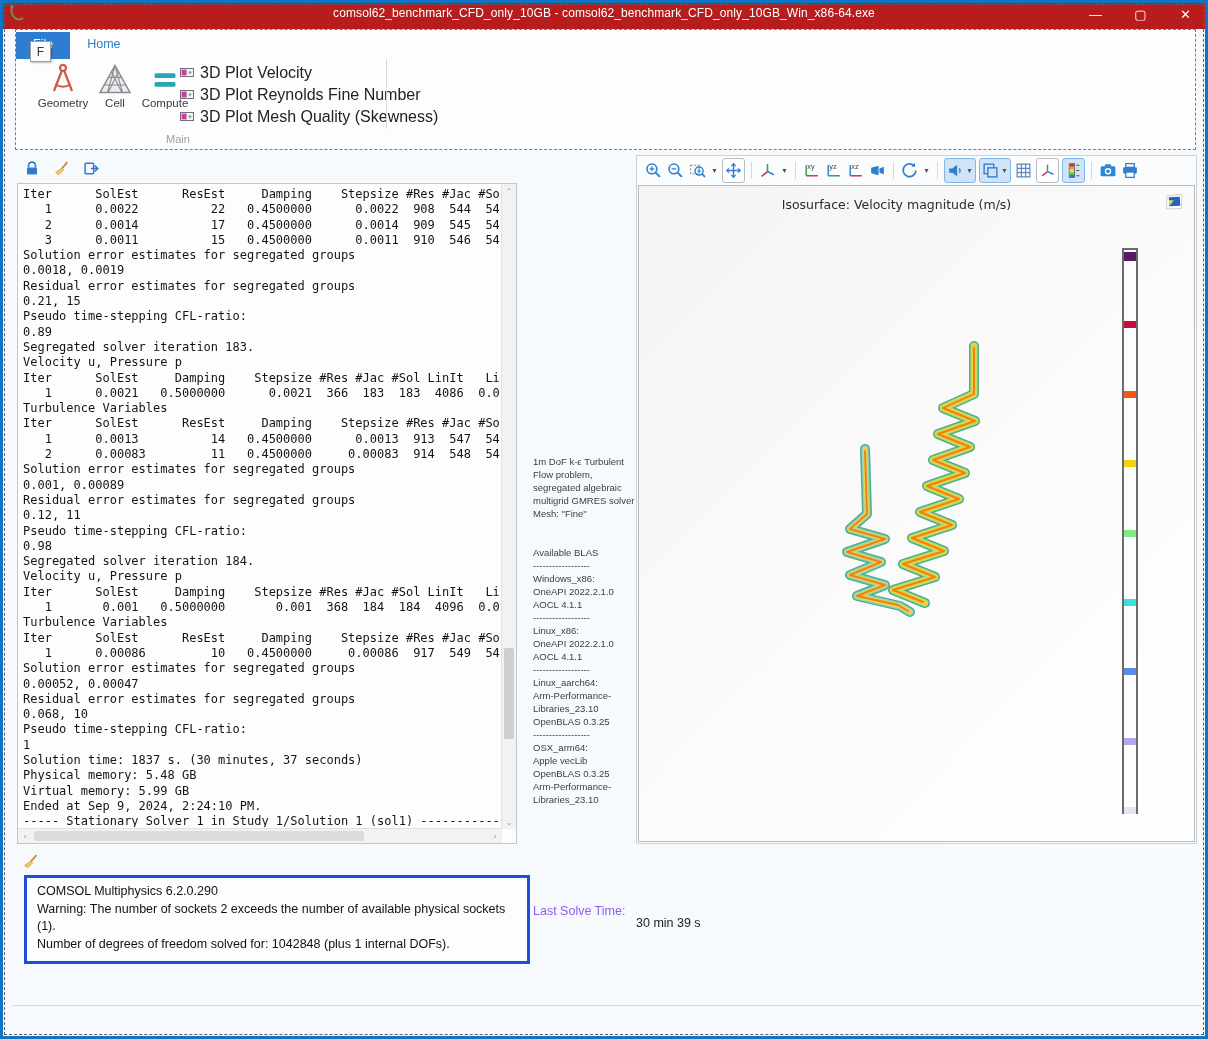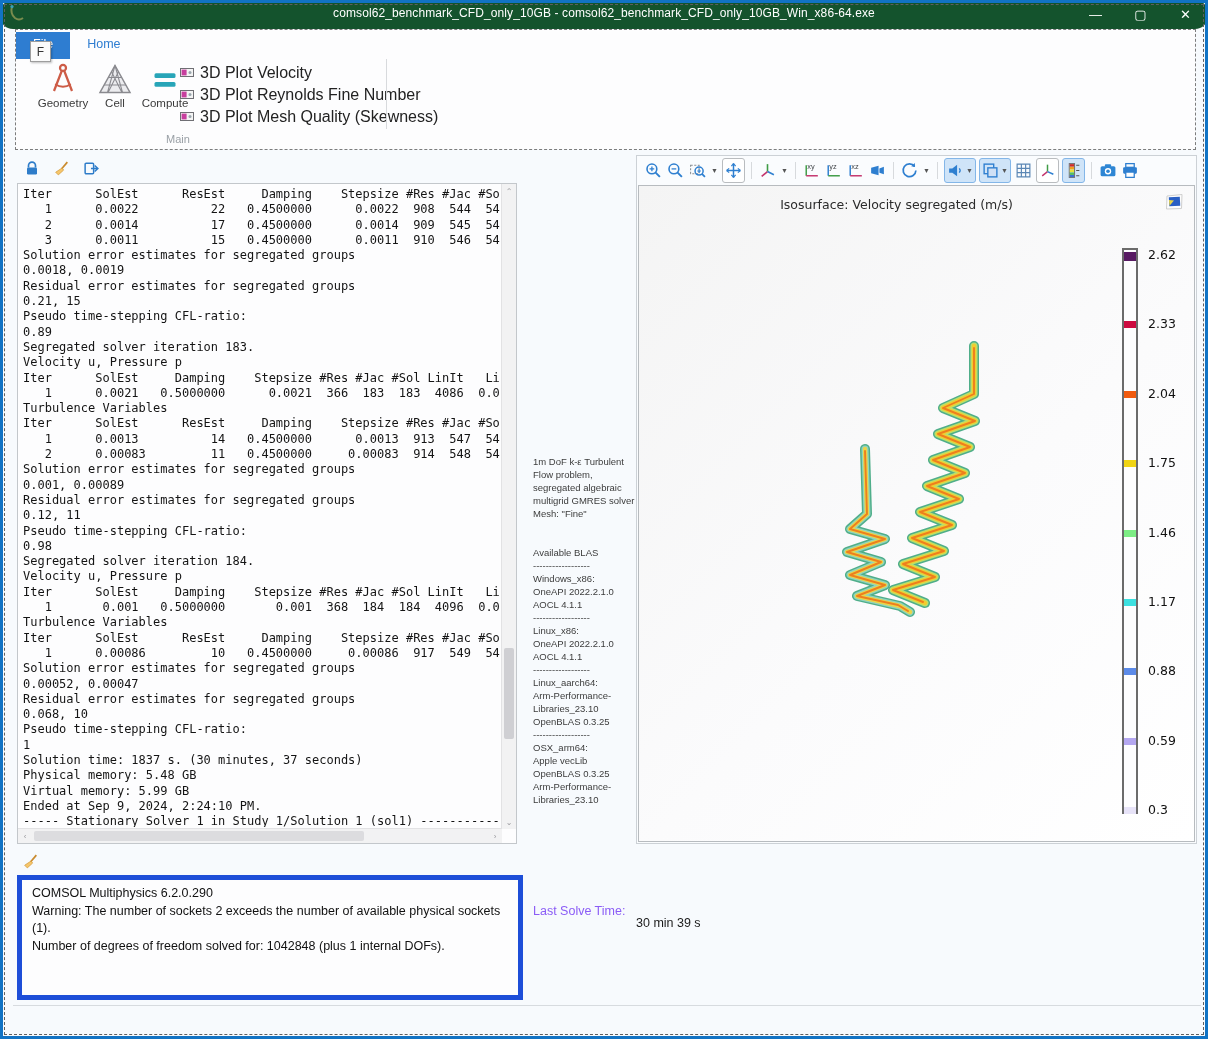--- a/index.html
+++ b/index.html
@@ -1,20 +1,20 @@
 <!DOCTYPE html>
 <html><head>
 <meta charset="utf-8">
 <style>
   html,body{margin:0;padding:0;background:#d8d8d8;}
   .window{position:relative;width:1208px;height:1039px;background:#f7fafd;
     border:3px solid #1173c4;box-sizing:border-box;overflow:hidden;
     font-family:"Liberation Sans", sans-serif;}
   
-  .titlebar{position:absolute;left:-3px;top:-3px;width:1208px;height:29px;background:#14532d;border-radius:13px;}
+  .titlebar{position:absolute;left:-3px;top:-3px;width:1208px;height:29px;background:#b91c1c;}
   .app-icon{position:absolute;left:6px;top:4px;width:20px;height:20px;}
   .title-text{position:absolute;left:0;right:0;top:6px;text-align:center;color:#ffffff;
     font-size:12px;letter-spacing:0.1px;white-space:nowrap;}
   .win-controls{position:absolute;right:0;top:0;height:29px;display:flex;}
   .win-btn{width:45px;height:29px;color:#ffffff;font-size:13px;display:flex;align-items:center;
     justify-content:center;cursor:default;}
   
   .ribbon{position:absolute;left:13px;top:27px;width:1179px;height:119px;background:#fdfdfe;
     outline:1px dashed #7c7c7c;}
   .tabs{position:absolute;left:0;top:2px;height:27px;display:flex;}
@@ -70,22 +70,22 @@
     font-family:"DejaVu Sans", sans-serif;font-size:12.5px;color:#2b2b2b;}
   .thumb-btn{position:absolute;right:9px;top:5px;width:22px;height:21px;}
   .legend-bar{position:absolute;left:483px;top:62px;width:16px;height:566px;background:#fdfdfe;
     border:2px solid #6b6b6b;box-sizing:border-box;}
   .legend-band{position:absolute;left:0;width:100%;}
   .legend-labels{position:absolute;left:509px;top:62px;width:45px;height:566px;}
   .legend-label{position:absolute;left:0;font-family:"DejaVu Sans", sans-serif;font-size:12.5px;
     color:#111;}
   .model-svg{position:absolute;left:200px;top:150px;}
   
-  .msg-panel{position:absolute;left:14px;top:872px;width:506px;height:125px;background:#fdfdfe;
-    border:5px solid #1d4ed8;box-sizing:border-box;}
+  .msg-panel{position:absolute;left:21px;top:872px;width:506px;height:89px;background:#fdfdfe;
+    border:3px solid #1d4ed8;box-sizing:border-box;}
   .msg-text{margin:5px 10px;font-size:12.5px;line-height:17.5px;color:#111;white-space:pre-line;}
   .bottom-divider{position:absolute;left:10px;top:1002px;width:1188px;height:1px;background:#d7dbdf;}
   .solve-label{position:absolute;left:530px;top:901px;font-size:12.5px;color:#8b5cf6;}
   .solve-value{position:absolute;left:633px;top:913px;font-size:12.5px;color:#1c1c1c;}
   
   .focus-outline{position:absolute;left:1px;top:1px;right:1px;bottom:1px;
     border:1px dashed #5f5f5f;pointer-events:none;z-index:50;}
 </style>
 </head>
 <body>
@@ -421,21 +421,21 @@
       <span class="gt-icon">
         <svg width="18" height="17" viewBox="0 0 17 16">
             <rect x="4.5" y="1.5" width="8" height="3.5" fill="none" stroke="#2e7fd0" stroke-width="1.2"></rect>
             <rect x="2" y="5" width="13" height="6" rx="1" fill="#2e7fd0"></rect>
             <rect x="4.5" y="9.5" width="8" height="5" fill="#fff" stroke="#2e7fd0" stroke-width="1.2"></rect>
           </svg>
       </span>
     </div>
 
     <div class="canvas">
-      <div class="canvas-title">Isosurface: Velocity segregated (m/s)</div>
+      <div class="canvas-title">Isosurface: Velocity magnitude (m/s)</div>
 
       <span class="thumb-btn">
         <svg width="22" height="21" viewBox="0 0 22 21">
             <path d="M4 5 L19 3.5 L18.5 17.5 L3.5 18 Z" fill="#fdfdfd" stroke="#cfcfcf"></path>
             <rect x="6" y="6" width="11" height="9" fill="#2a5fc4" transform="rotate(-3 11 10)"></rect>
             <path d="M6.3 14.6 L11 9.5 L6 8.8 Z" fill="#e8d44a" transform="rotate(-3 11 10)"></path>
           </svg>
       </span>
 
       <svg class="model-svg" width="170" height="290" viewBox="0 0 170 290">
@@ -461,31 +461,20 @@
           <div class="legend-band" style="top:2px;height:9px;background:#581a63"></div>
           <div class="legend-band" style="top:71.4px;height:7px;background:#cc0a3f"></div>
           <div class="legend-band" style="top:140.8px;height:7px;background:#f05a0e"></div>
           <div class="legend-band" style="top:210.20000000000002px;height:7px;background:#f0d414"></div>
           <div class="legend-band" style="top:279.6px;height:7px;background:#7ded84"></div>
           <div class="legend-band" style="top:349px;height:7px;background:#3ce0e0"></div>
           <div class="legend-band" style="top:418.40000000000003px;height:7px;background:#5b8ae8"></div>
           <div class="legend-band" style="top:487.80000000000007px;height:7px;background:#b4a7f0"></div>
           <div class="legend-band" style="top:557.2px;height:7px;background:#e7e3f8"></div>
         </div>
-      <div class="legend-labels">
-          <div class="legend-label" style="top:-1px">2.62</div>
-          <div class="legend-label" style="top:68.4px">2.33</div>
-          <div class="legend-label" style="top:137.8px">2.04</div>
-          <div class="legend-label" style="top:207.20000000000002px">1.75</div>
-          <div class="legend-label" style="top:276.6px">1.46</div>
-          <div class="legend-label" style="top:346px">1.17</div>
-          <div class="legend-label" style="top:415.40000000000003px">0.88</div>
-          <div class="legend-label" style="top:484.80000000000007px">0.59</div>
-          <div class="legend-label" style="top:554.2px">0.3</div>
-        </div>
     </div>
   </div>
 
   <div class="mini-toolbar" style="left:19px;top:850px;">
     <span>
       <svg width="17" height="17" viewBox="0 0 16 16">
           <path d="M13.5 2 L8 8.5" stroke="#c98a2e" stroke-width="1.6"></path>
           <path d="M8.6 7.5 L10 9.5 L5 14 L2.5 11.5 Z" fill="#f6c66b" stroke="#d29a3c" stroke-width="0.7"></path>
         </svg>
     </span>

